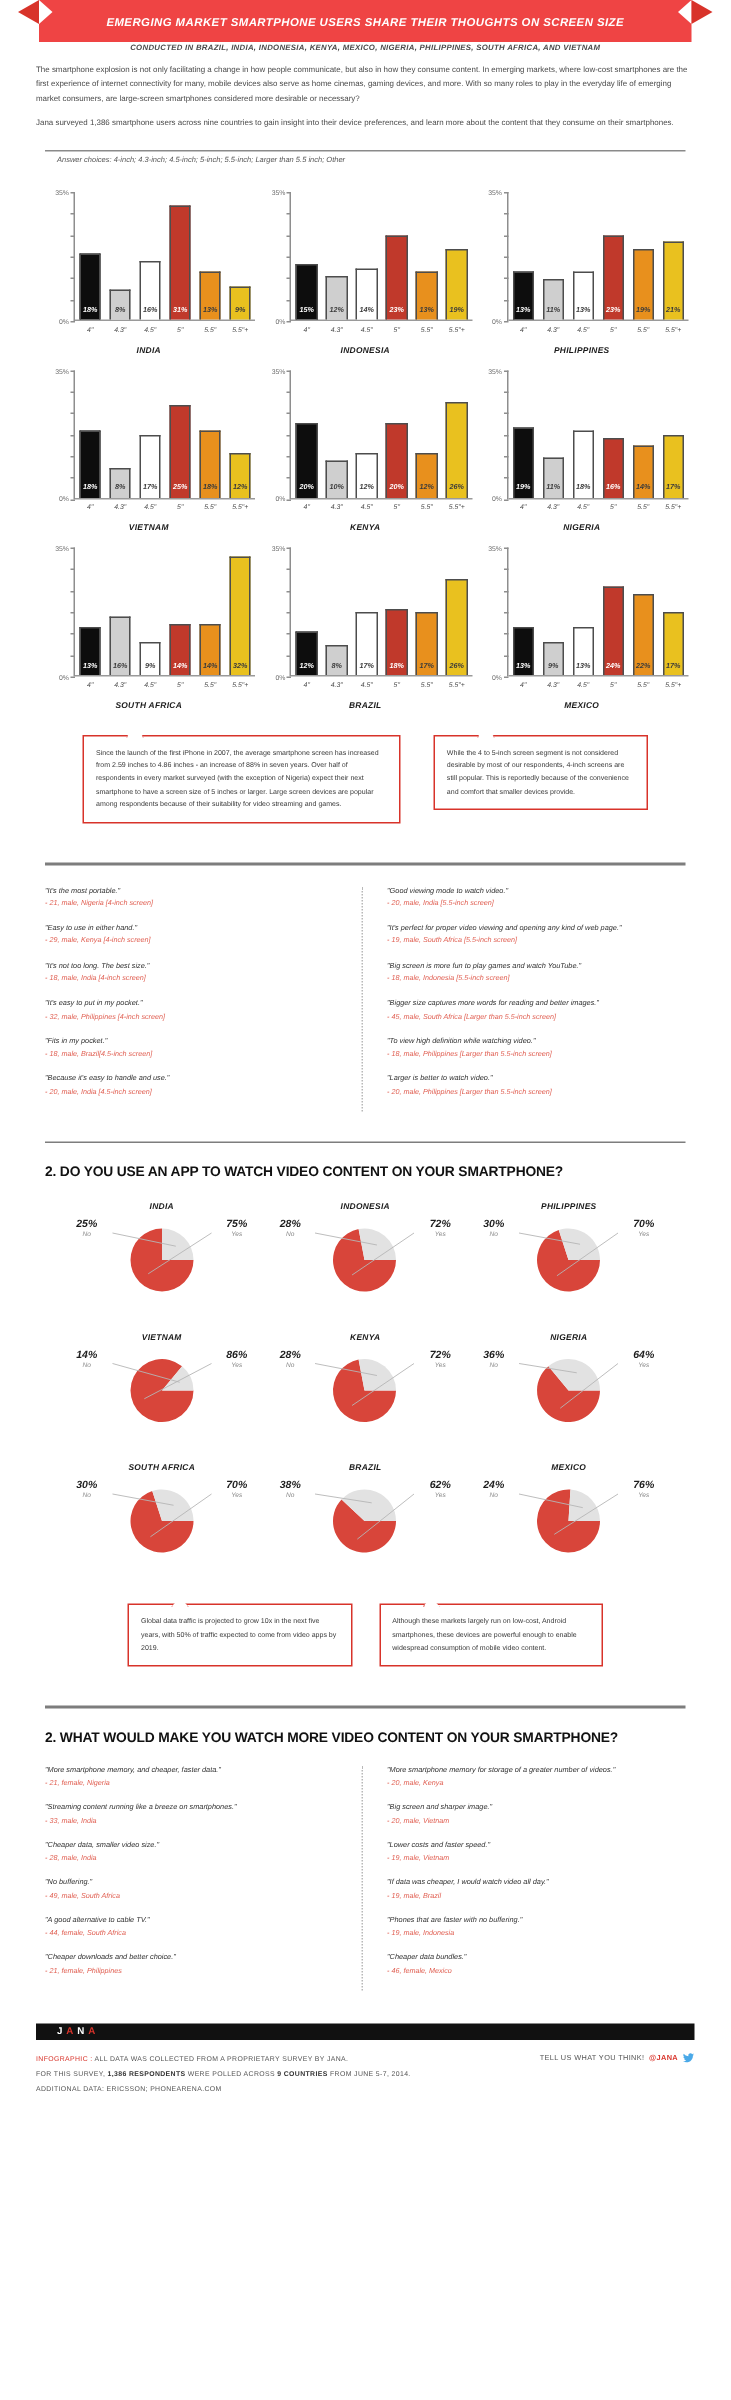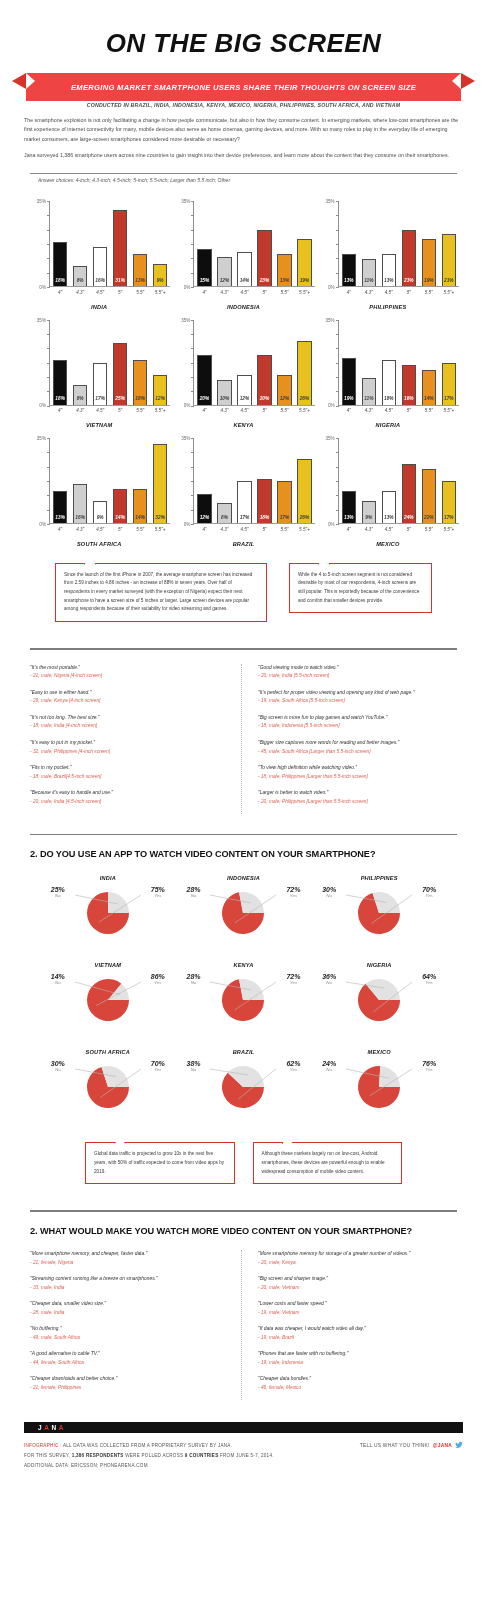--- a/index.html
+++ b/index.html
@@ -329,21 +329,20 @@
   }
   .foot-right .handle { color: #d8332a; font-weight: bold; }
   .bird { width: 8px; height: 8px; fill: #4aa9e8; }
   .tail { height: 60px; }
 </style>
 </head>
 <body>
 
 <div class="page">
 
-  <div class="main-title">ON THE BIG SCREEN</div>
 
   <div class="ribbon-wrap">
     <div class="ribbon">
       <span class="ribbon-notch-l"></span>
       <span class="ribbon-label">EMERGING MARKET SMARTPHONE USERS SHARE THEIR THOUGHTS ON SCREEN SIZE</span>
       <span class="ribbon-notch-r"></span>
     </div>
   </div>
 
   <div class="conducted">CONDUCTED IN BRAZIL, INDIA, INDONESIA, KENYA, MEXICO, NIGERIA, PHILIPPINES, SOUTH AFRICA, AND VIETNAM</div>

